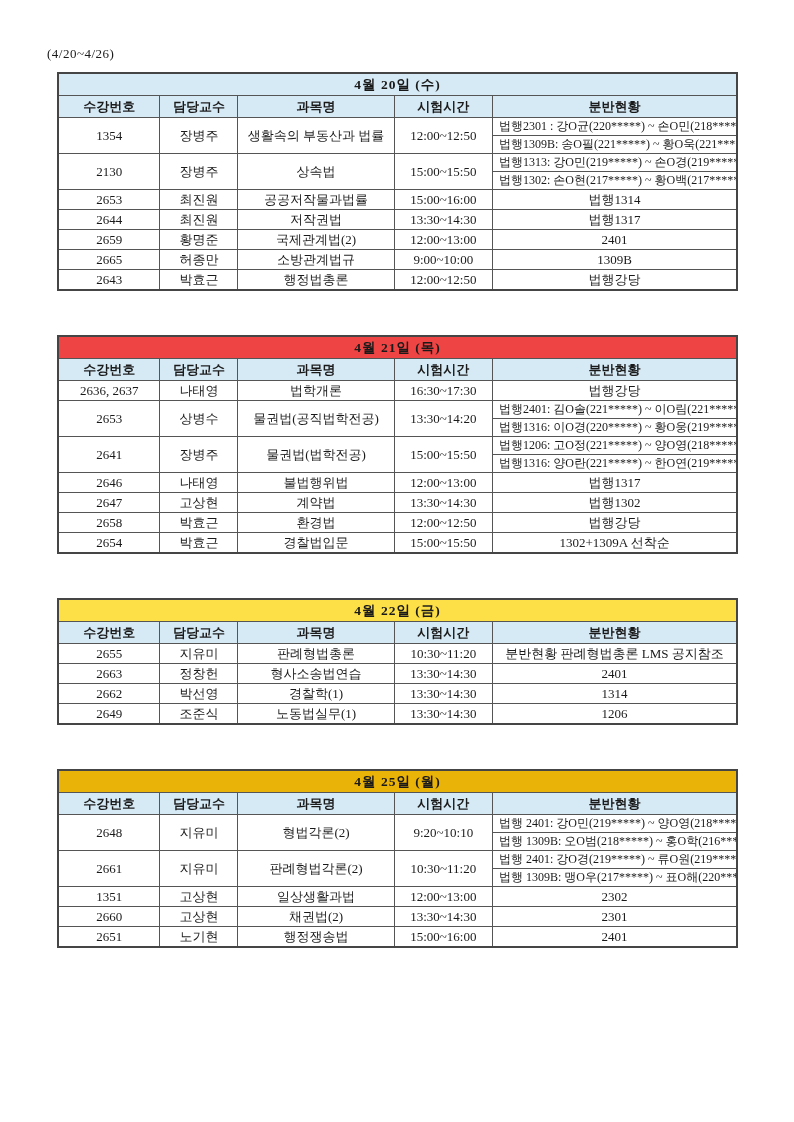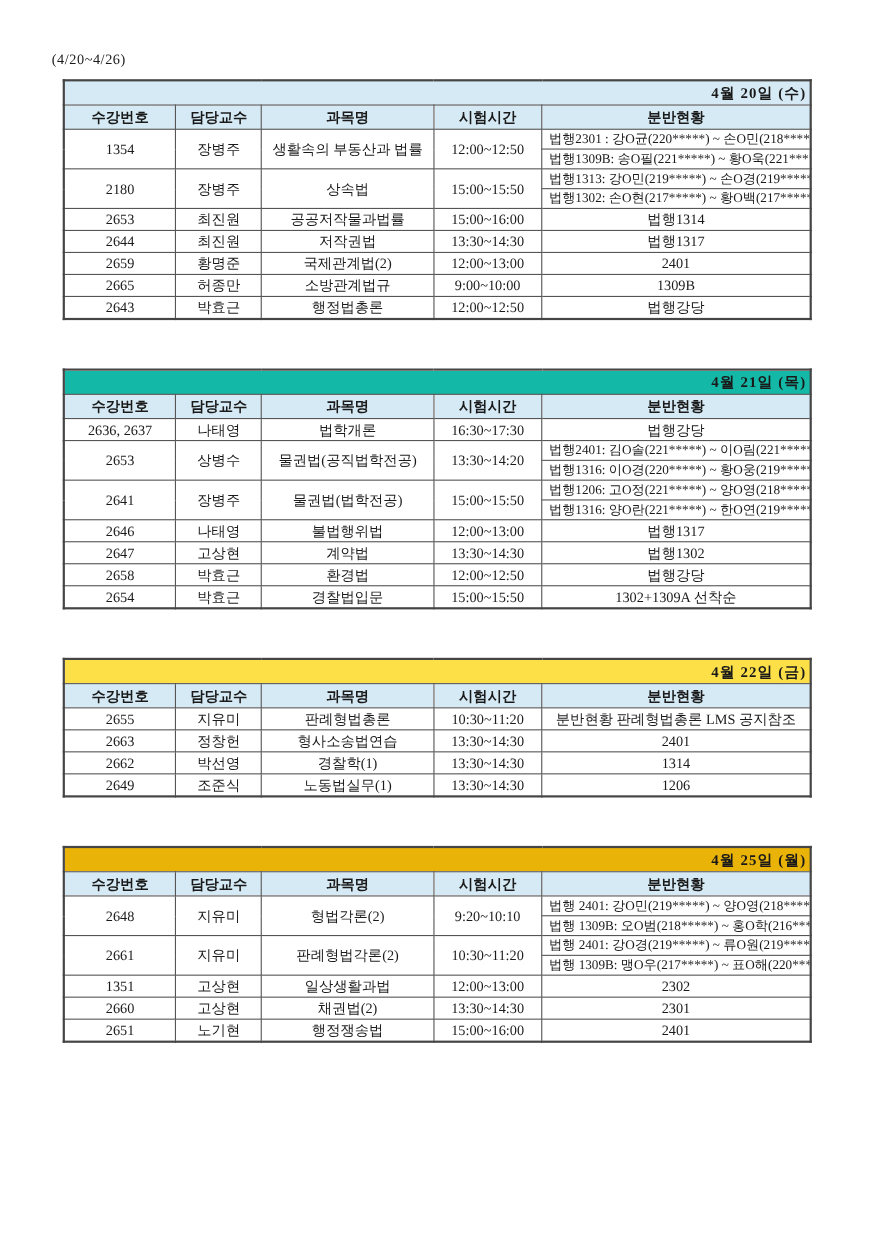--- a/index.html
+++ b/index.html
@@ -41,21 +41,20 @@
     line-height:16px;
     font-weight:normal;
     overflow:hidden;
     white-space:nowrap;
   }
   .sched tr.date-row td{
     font-weight:bold;
     font-size:13.5px;
     letter-spacing:1px;
     height:19px;
-    text-align:right;
   }
   .sched tr.head-row th{
     font-weight:bold;
     height:19px;
     text-align:center;
   }
   .sched td.sec-multi{
     text-align:left;
     padding-left:6px;
     font-size:12px;
@@ -94,21 +93,21 @@
             <td class="c-code" rowspan="2">1354</td>
             <td class="c-prof" rowspan="2">장병주</td>
             <td class="c-subj" rowspan="2">생활속의 부동산과 법률</td>
             <td class="c-time" rowspan="2">12:00~12:50</td>
             <td class="sec-multi">법행2301 : 강O균(220*****) ~ 손O민(218*****)</td>
           </tr>
           <tr>
             <td class="sec-multi">법행1309B: 송O필(221*****) ~ 황O욱(221*****)</td>
           </tr>
           <tr>
-            <td class="c-code" rowspan="2">2180</td>
+            <td class="c-code" rowspan="2">2130</td>
             <td class="c-prof" rowspan="2">장병주</td>
             <td class="c-subj" rowspan="2">상속법</td>
             <td class="c-time" rowspan="2">15:00~15:50</td>
             <td class="sec-multi">법행1313:  강O민(219*****) ~ 손O경(219*****)</td>
           </tr>
           <tr>
             <td class="sec-multi">법행1302:  손O현(217*****) ~ 황O백(217*****)</td>
           </tr>
           <tr>
             <td class="c-code" rowspan="1">2653</td>
@@ -150,21 +149,21 @@
       <table class="sched">
         <colgroup>
           <col style="width:15%">
           <col style="width:11.5%">
           <col style="width:23%">
           <col style="width:14.5%">
           <col style="width:36%">
         </colgroup>
         <tbody>
           <tr class="date-row">
-            <td colspan="5" style="background:#14b8a6">4월 21일 (목)</td>
+            <td colspan="5" style="background:#ef4444">4월 21일 (목)</td>
           </tr>
           <tr class="head-row">
             <th style="background:#d6eaf5">수강번호</th>
             <th style="background:#d6eaf5">담당교수</th>
             <th style="background:#d6eaf5">과목명</th>
             <th style="background:#d6eaf5">시험시간</th>
             <th style="background:#d6eaf5">분반현황</th>
           </tr>
           <tr>
             <td class="c-code" rowspan="1">2636, 2637</td>

